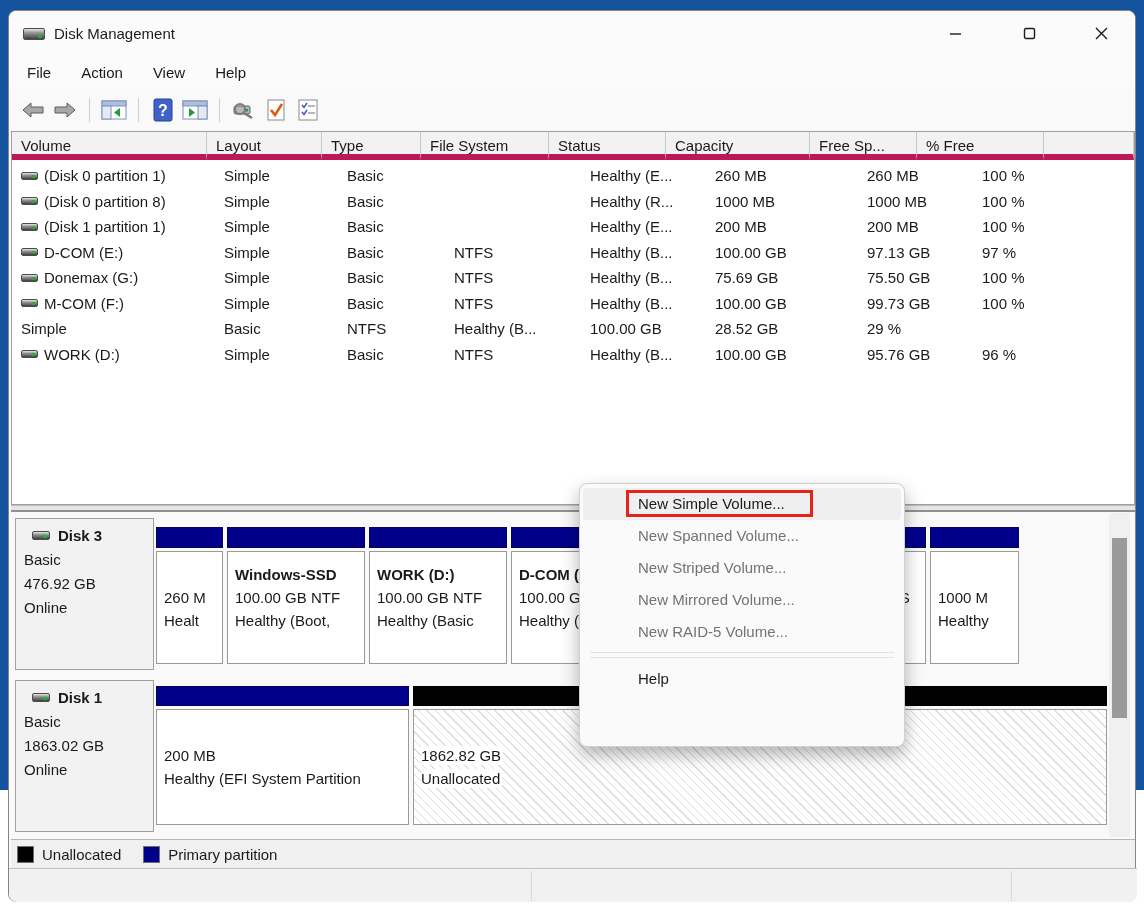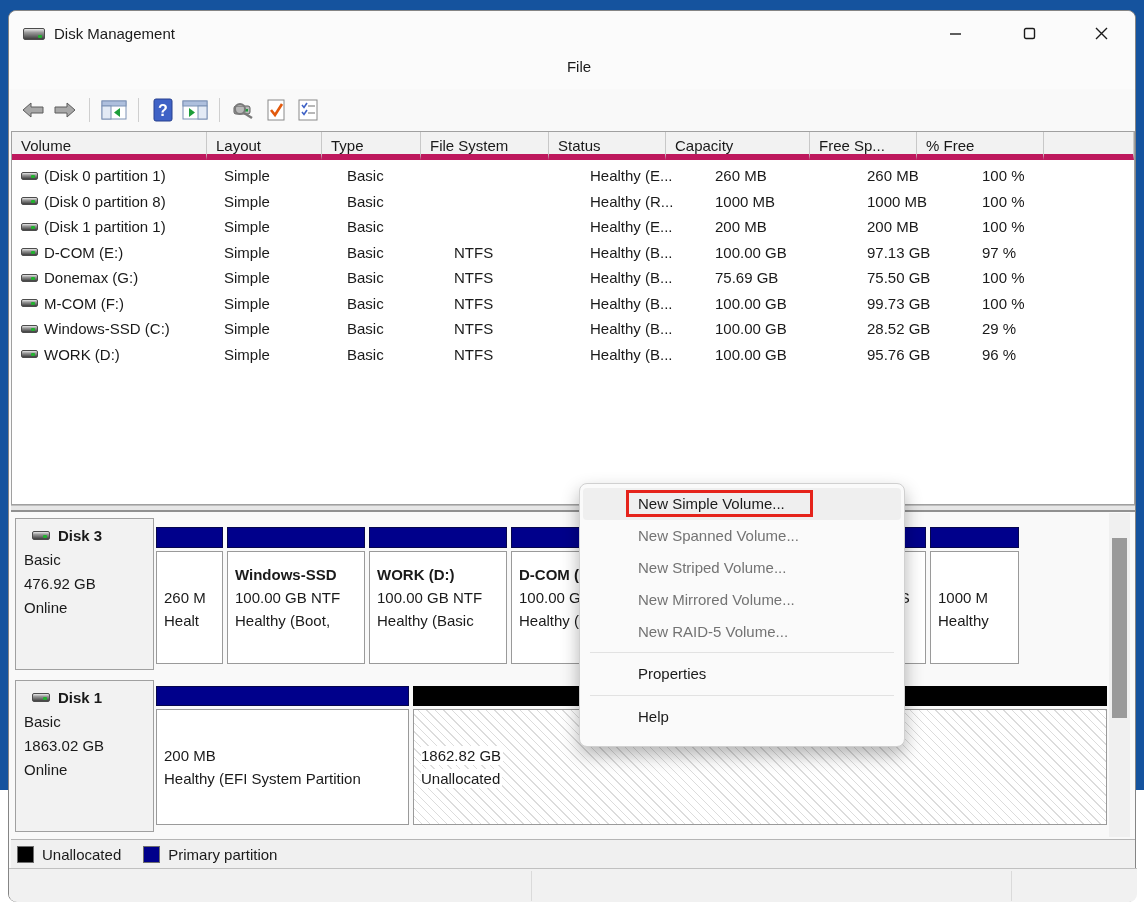--- a/index.html
+++ b/index.html
@@ -22,21 +22,21 @@
   .drive { display:inline-block; position:relative; width:18px; height:9px;
     background:linear-gradient(#e8e8e8,#9a9a9a 35%,#3f3f3f); border-radius:2px;
     border:1px solid #4c4c4c; vertical-align:middle; }
   .drive::after { content:""; position:absolute; right:2px; bottom:1px;
     width:4px; height:3px; background:#21b22e; border-radius:1px; }
   .drive.big { width:22px; height:12px; }
   .drive.small { width:17px; height:8px; }
 
   
   .menubar { position:absolute; left:0; top:45px; width:100%; height:33px;
-    display:flex; align-items:center; padding-left:14px; gap:36px; background:#fbfbfb;flex-direction:column; }
+    display:flex; align-items:center; padding-left:14px; gap:22px; background:#fbfbfb; }
   .menu-item { padding:2px 4px; }
 
   
   .toolbar { position:absolute; left:0; top:78px; width:100%; height:42px;
     display:flex; align-items:center; padding-left:10px; gap:4px; background:#f9f9f9; }
   .tool-btn { width:28px; height:28px; display:flex; align-items:center; justify-content:center; }
   .tool-sep { width:1px; height:24px; background:#cfcfcf; margin:0 6px; }
 
   
   .listpane { position:absolute; left:2px; top:120px; width:1124px; height:374px;
@@ -298,24 +298,20 @@
         <div>Basic</div>
         <div>NTFS</div>
         <div>Healthy (B...</div>
         <div>100.00 GB</div>
         <div>99.73 GB</div>
         <div>100 %</div>
         <div></div>
       </div>
 
       <div class="trow lgrid">
-        <div class="c-vol">
-              <span class="drive small"></span>
-              <span>Windows-SSD (C:)</span>
-            </div>
         <div>Simple</div>
         <div>Basic</div>
         <div>NTFS</div>
         <div>Healthy (B...</div>
         <div>100.00 GB</div>
         <div>28.52 GB</div>
         <div>29 %</div>
         <div></div>
       </div>
 
@@ -450,19 +446,18 @@
   </div>
 
   <div class="ctxmenu">
     <div class="redbox"></div>
     <div class="mi hl">New Simple Volume...</div>
     <div class="mi disabled">New Spanned Volume...</div>
     <div class="mi disabled">New Striped Volume...</div>
     <div class="mi disabled">New Mirrored Volume...</div>
     <div class="mi disabled">New RAID-5 Volume...</div>
     <div class="msep"></div>
-    <div class="mi short">Properties</div>
     <div class="msep"></div>
     <div class="mi short">Help</div>
   </div>
 
 </div>
 </div>
 
 </body></html>

